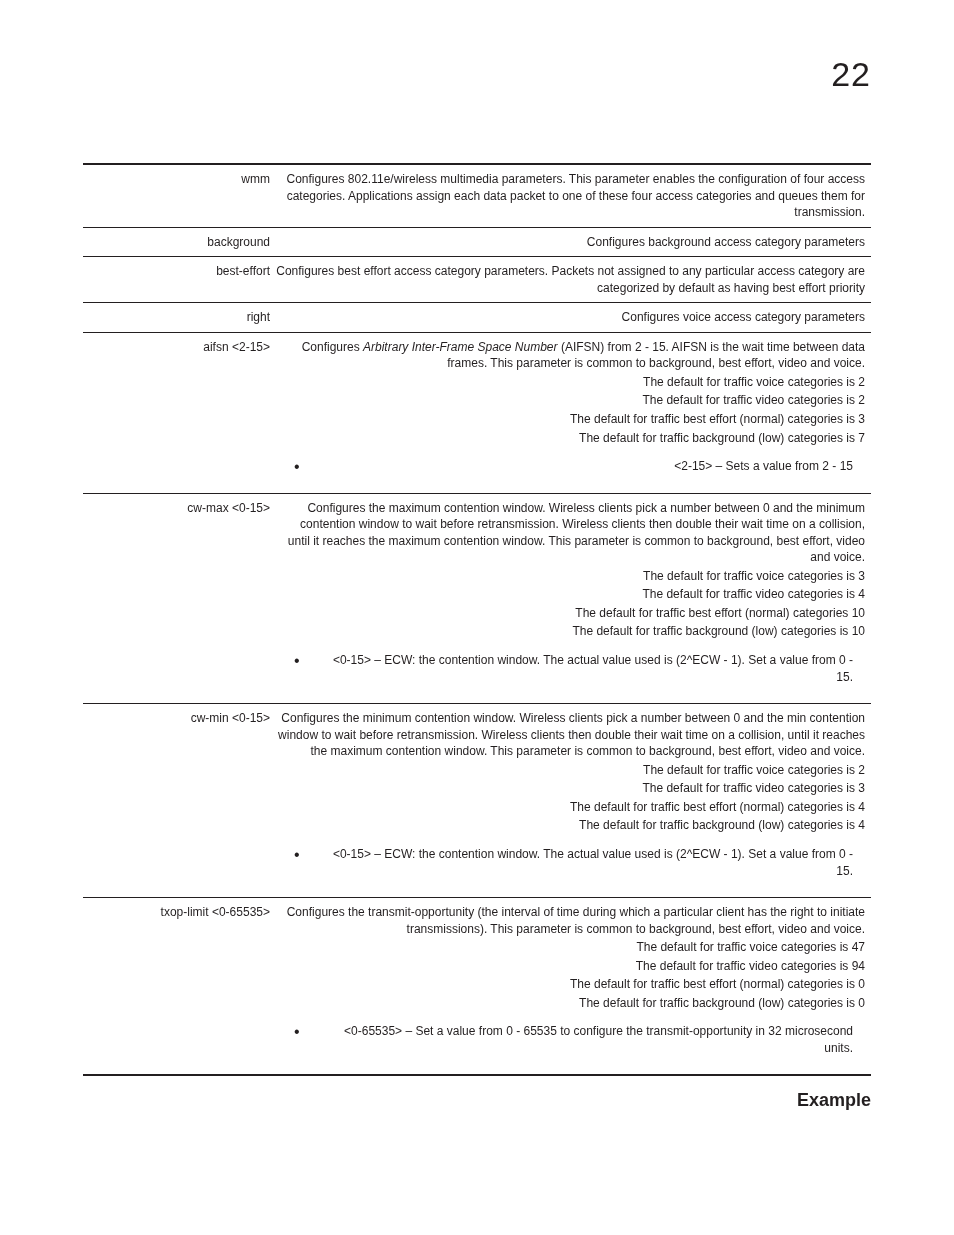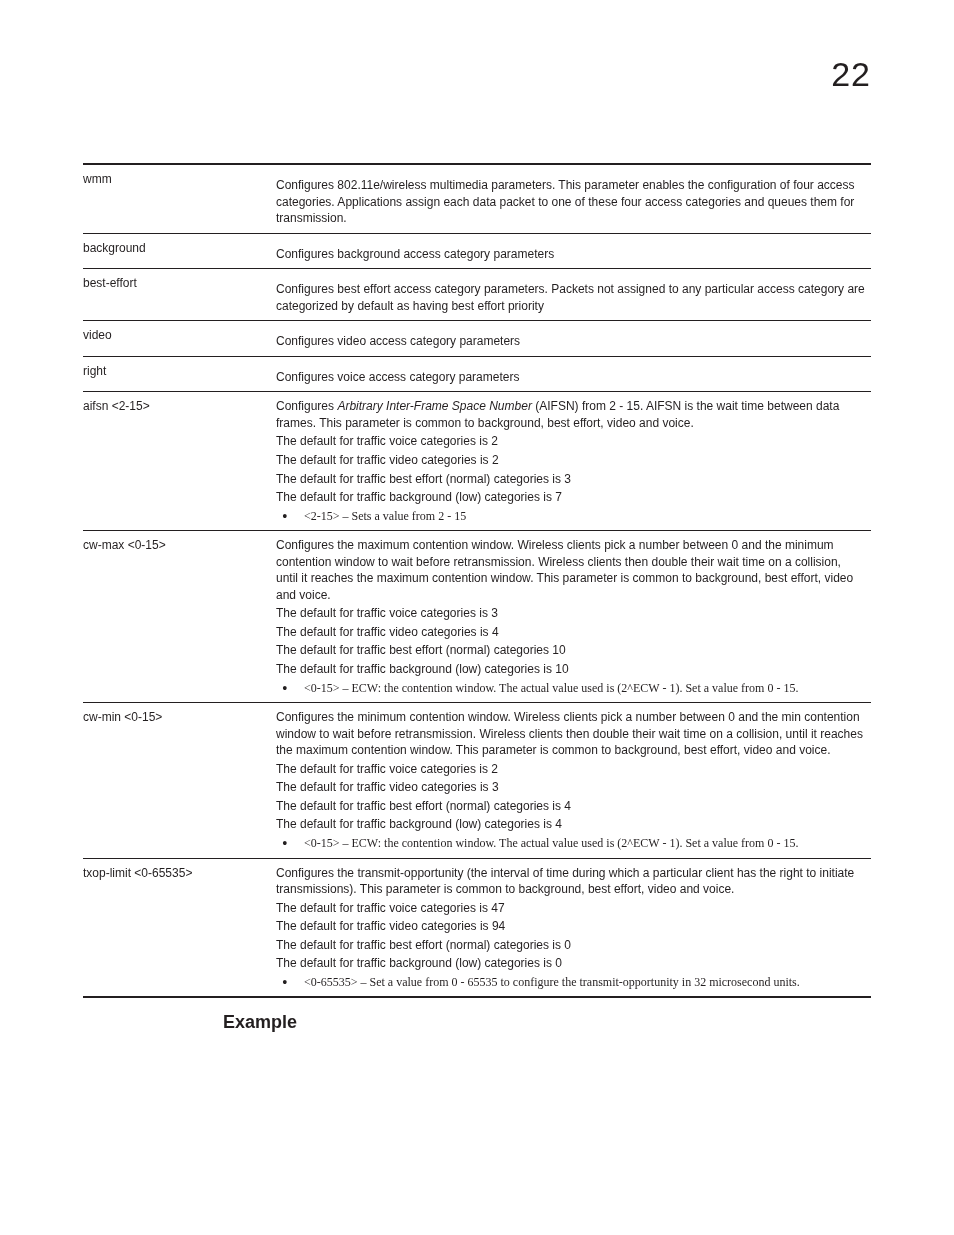--- a/index.html
+++ b/index.html
@@ -8,20 +8,21 @@
     padding: 0;
     color: #231f20;
     background: #fff;
   }
   .page {
     width: 954px;
     height: 1203px;
     position: relative;
     box-sizing: border-box;
     padding: 55px 83px 8px 83px;
+    text-align: right;
   }
   .chap-num {
     position: absolute;
     right: 83px;
     top: 55px;
     font-size: 34px;
     font-weight: 400;
     letter-spacing: 1px;
   }
   .content {
@@ -44,31 +45,30 @@
   table.param-table > tbody > tr:last-child > td {
     border-bottom: 2px solid #231f20;
   }
   td.term {
     width: 187px;
     padding-right: 4px;
   }
   td.desc p {
     margin: 0 0 2px 0;
   }
-  td.desc p:last-child { margin-bottom: 0; margin-top: 6px; }
+  td.desc p:last-child { margin-bottom: 0; }
   ul.bullets {
     list-style: none;
     margin: 2px 0 0 0;
     padding: 0;
   }
   ul.bullets li {
     position: relative;
     padding-left: 28px;
-    margin: 0;
-    font-family: Liberation Serif, serif;
+    margin: 12px;
   }
   ul.bullets li::before {
     content: "•";
     position: absolute;
     left: 6px;
     top: -2px;
     font-size: 16px;
   }
   .example-hdr {
     font-family: Arial, Helvetica, sans-serif;
@@ -98,26 +98,20 @@
           <tr>
             <td class="term">background</td>
             <td class="desc">
               <p>Configures background access category parameters</p>
             </td>
           </tr>
           <tr>
             <td class="term">best-effort</td>
             <td class="desc">
               <p>Configures best effort access category parameters. Packets not assigned to any particular access category are categorized by default as having best effort priority</p>
-            </td>
-          </tr>
-          <tr>
-            <td class="term">video</td>
-            <td class="desc">
-              <p>Configures video access category parameters</p>
             </td>
           </tr>
           <tr>
             <td class="term">right</td>
             <td class="desc">
               <p>Configures voice access category parameters</p>
             </td>
           </tr>
           <tr>
             <td class="term">aifsn &lt;2-15&gt;</td>

